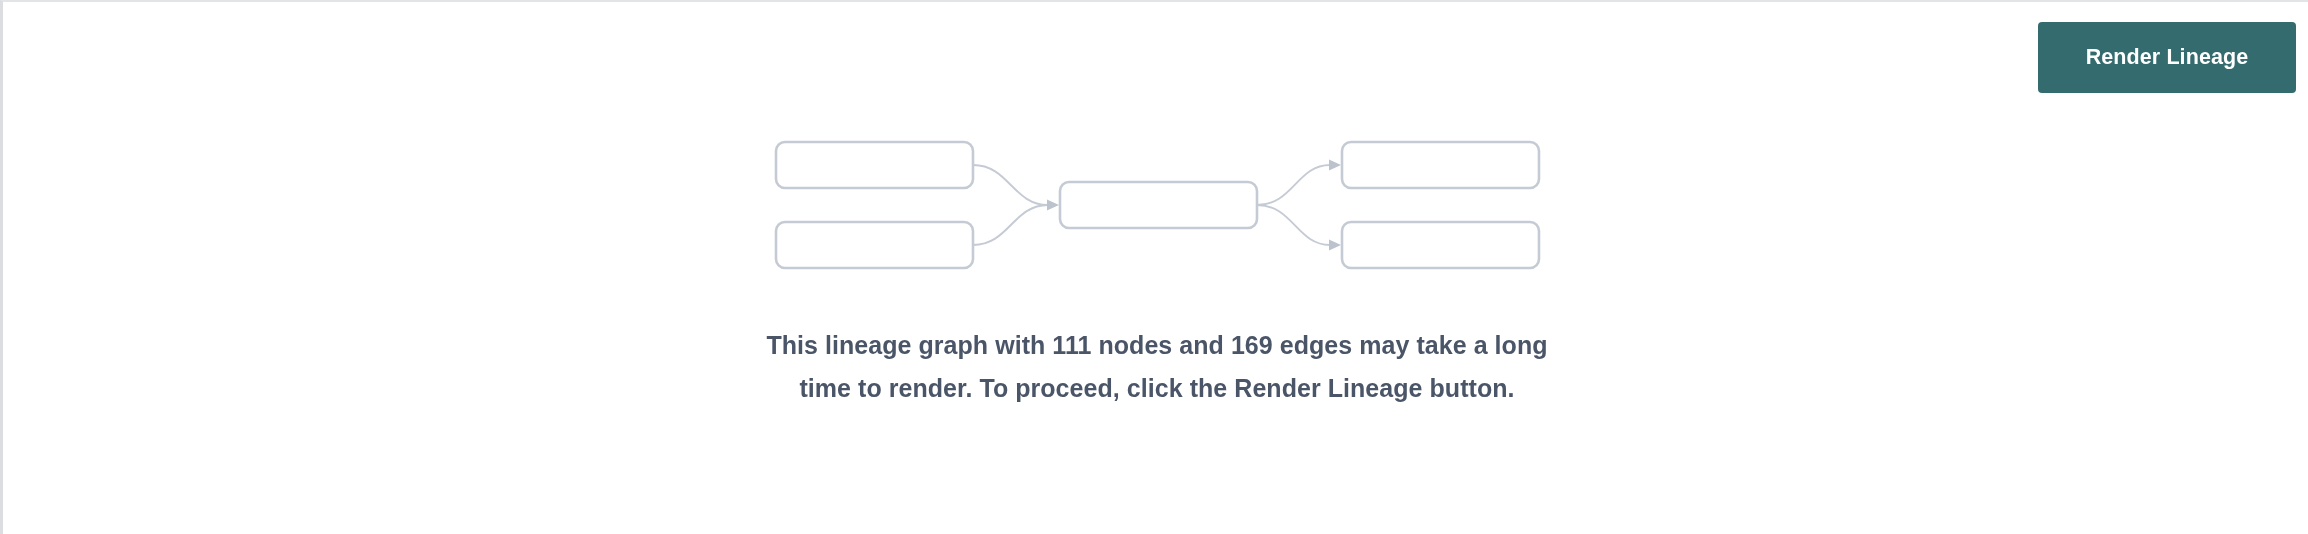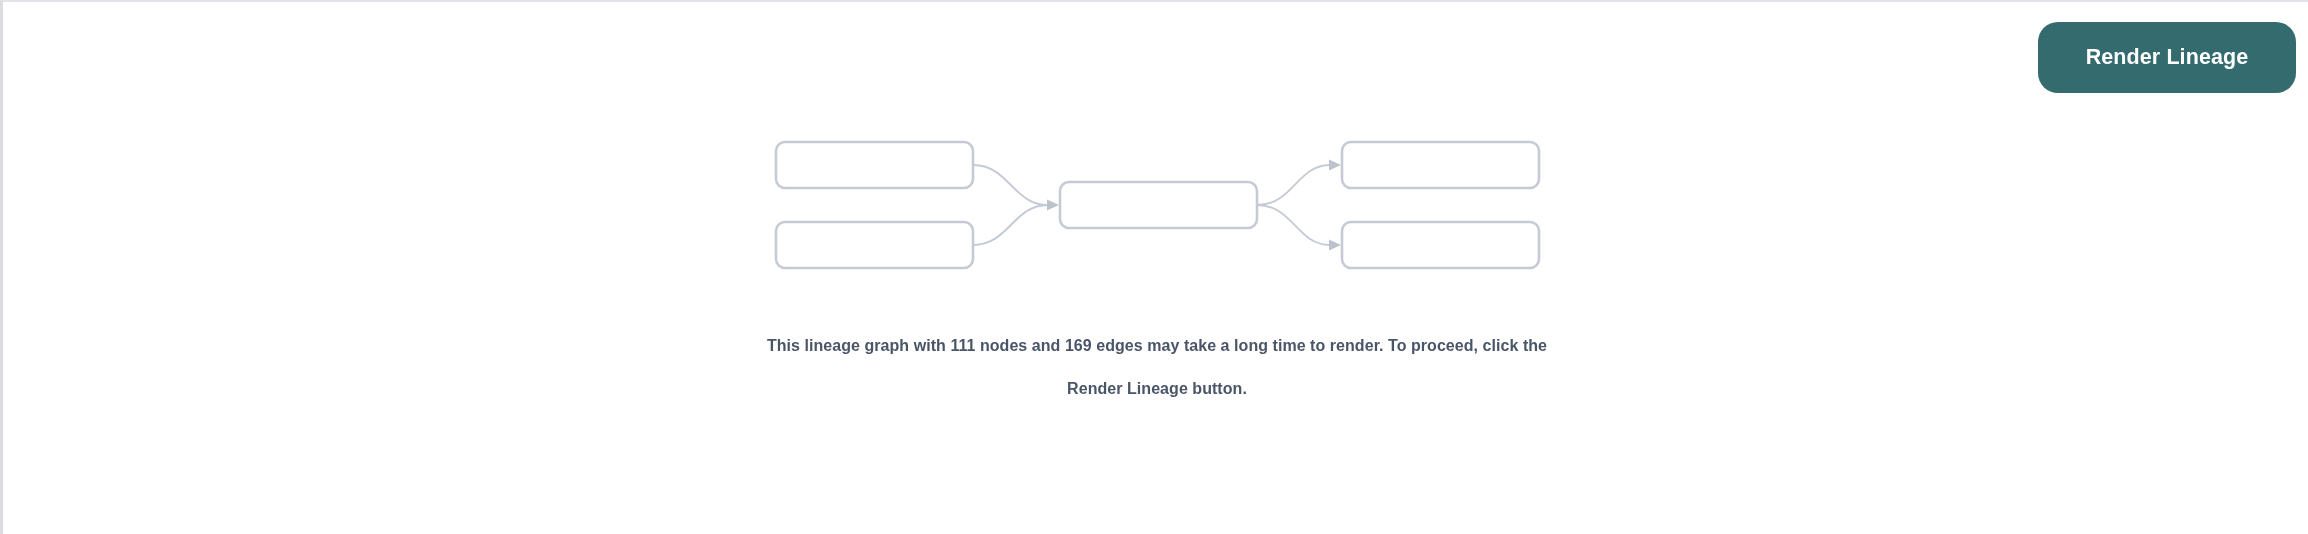--- a/index.html
+++ b/index.html
@@ -44,21 +44,21 @@
     width: 258px;
     height: 71px;
     pointer-events: auto;
     box-sizing: border-box;
     display: flex;
     align-items: center;
     justify-content: center;
     background: #336b6f;
     color: #ffffff;
     border: none;
-    border-radius: 20px;
+    border-radius: 4px;
     font-family: "Liberation Sans", sans-serif;
     font-size: 21.5px;
     font-weight: bold;
     letter-spacing: 0.1px;
     line-height: 1;
     cursor: pointer;
     white-space: nowrap;
     user-select: none;
   }
 
@@ -106,21 +106,21 @@
   
   #lineage-warning-message {
     position: absolute;
     left: 50%;
     transform: translateX(-50%);
     top: 322px;
     width: 790px;
     text-align: center;
     color: #4a5568;
     font-family: "Liberation Sans", sans-serif;
-    font-size: 16px;
+    font-size: 25px;
     font-weight: bold;
     line-height: 43px;
     letter-spacing: 0.05px;
   }
 </style>
 </head>
 <body>
 
 <div id="lineage-panel">
 

